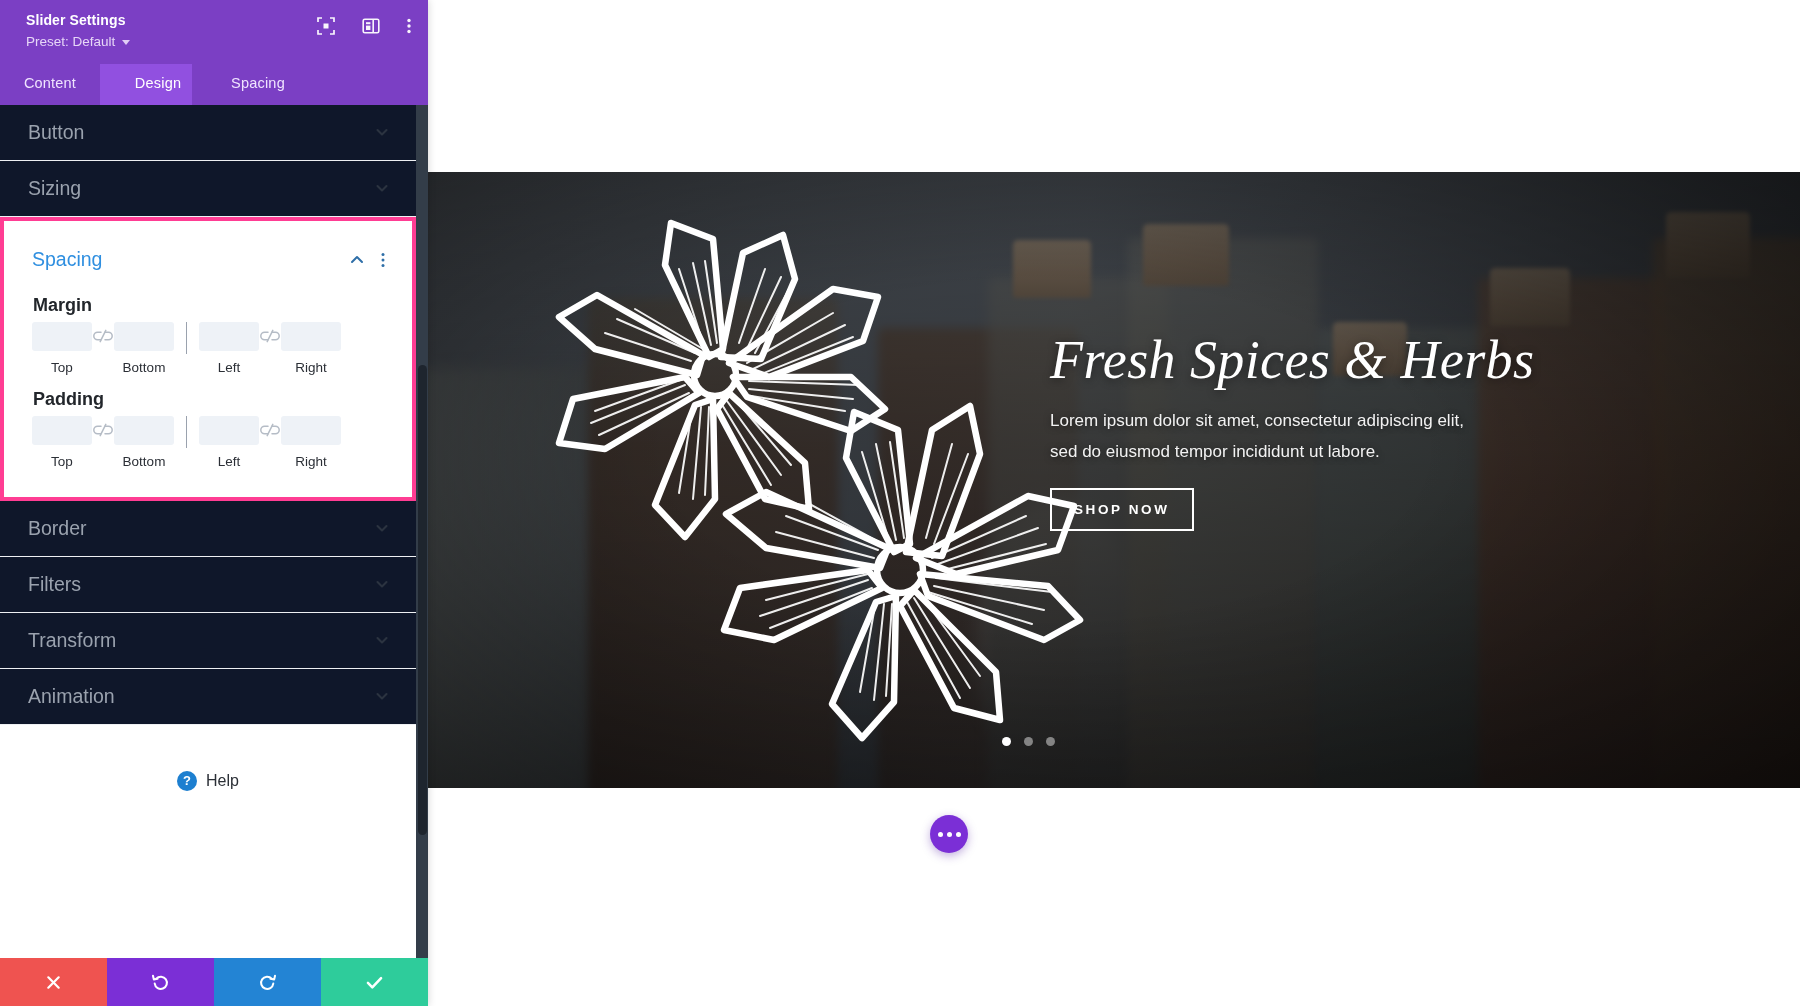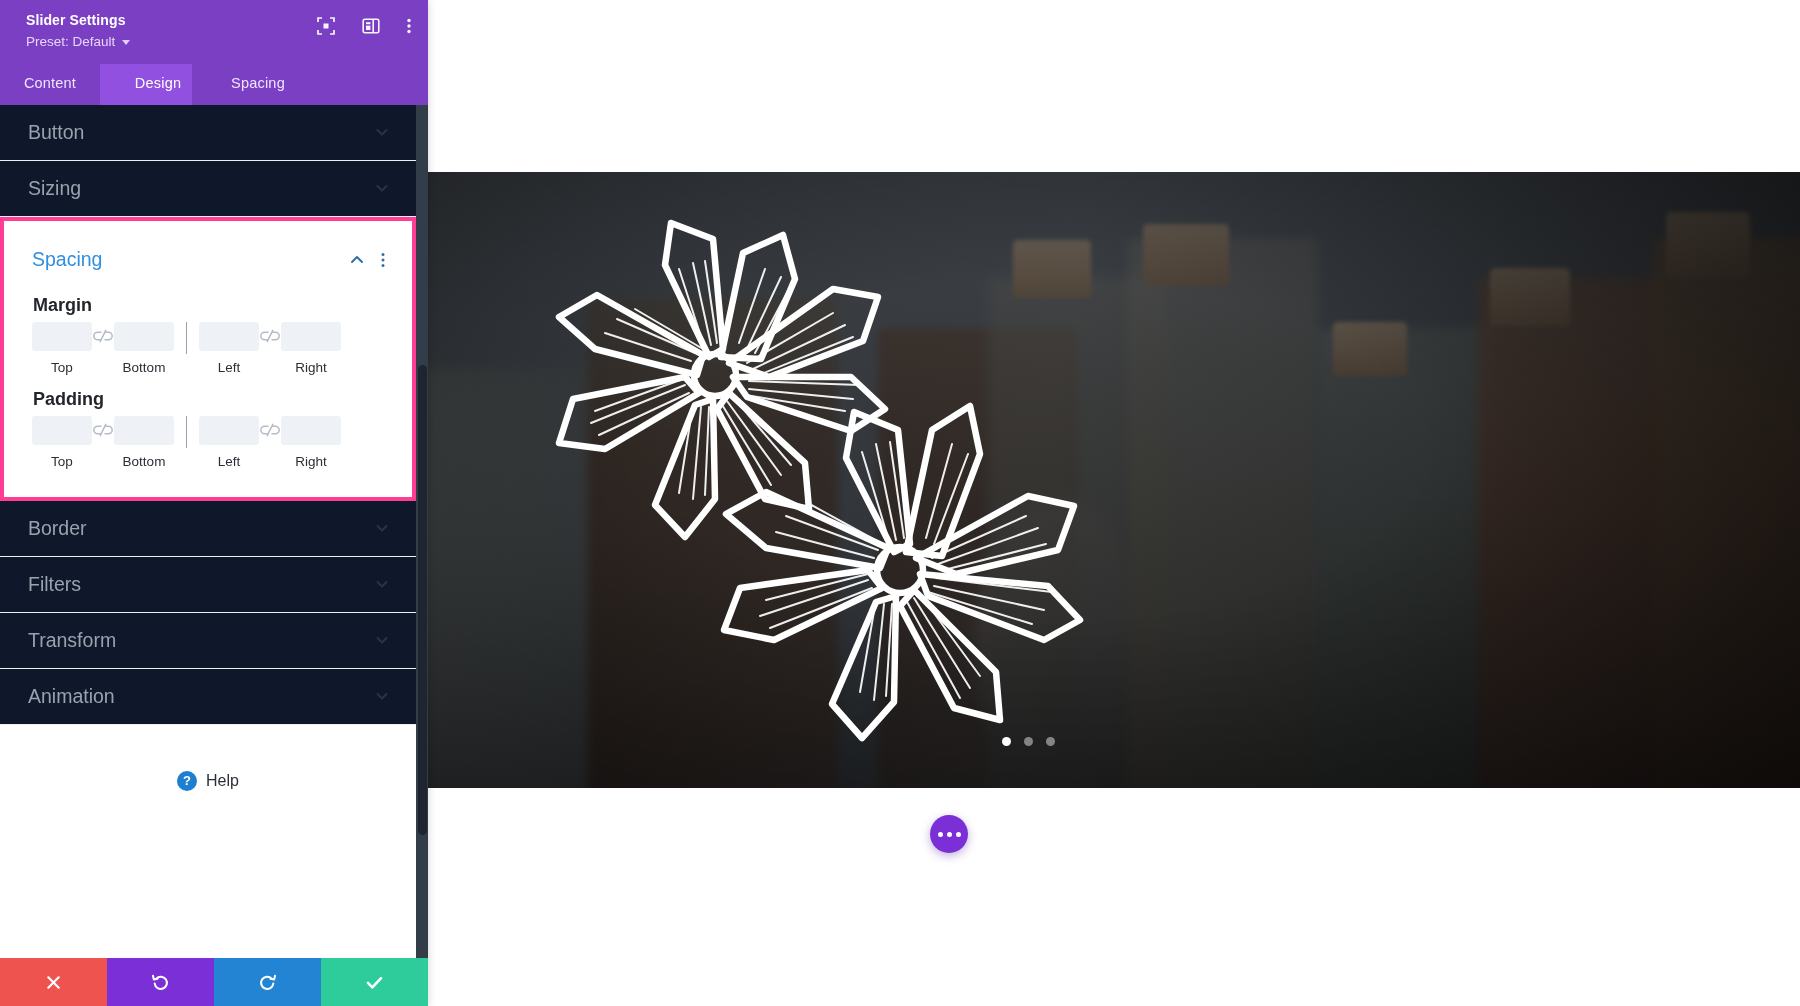--- a/index.html
+++ b/index.html
@@ -529,20 +529,28 @@
           <path d="M254 186 L348 144 M260 192 L360 156 M266 198 L368 172"></path>
           <path d="M258 206 L374 220 M256 214 L366 238 M250 220 L354 252"></path>
           <path d="M242 222 L302 304 M236 226 L292 316 M228 228 L282 326"></path>
           <path d="M214 232 L208 324 M206 232 L196 328 M198 228 L182 320"></path>
           <path d="M194 216 L92 256 M190 208 L82 244 M190 202 L88 228"></path>
           <path d="M196 186 L98 160 M200 178 L108 144 M208 174 L128 130"></path>
           <path d="M212 172 L184 80 M218 168 L198 72 M226 166 L212 70"></path>
         </g>
       </svg>
 
+      <div class="hero">
+        <h1>Fresh Spices &amp; Herbs</h1>
+        <p>
+          <span>Lorem ipsum dolor sit amet, consectetur adipiscing elit,</span><br>
+          <span>sed do eiusmod tempor incididunt ut labore.</span>
+        </p>
+        <div class="shopbtn">SHOP NOW</div>
+      </div>
 
       <div class="dots">
         <span class="dot active"></span>
         <span class="dot"></span>
         <span class="dot"></span>
       </div>
     </div>
 
     <div class="fab">
       <i></i>

